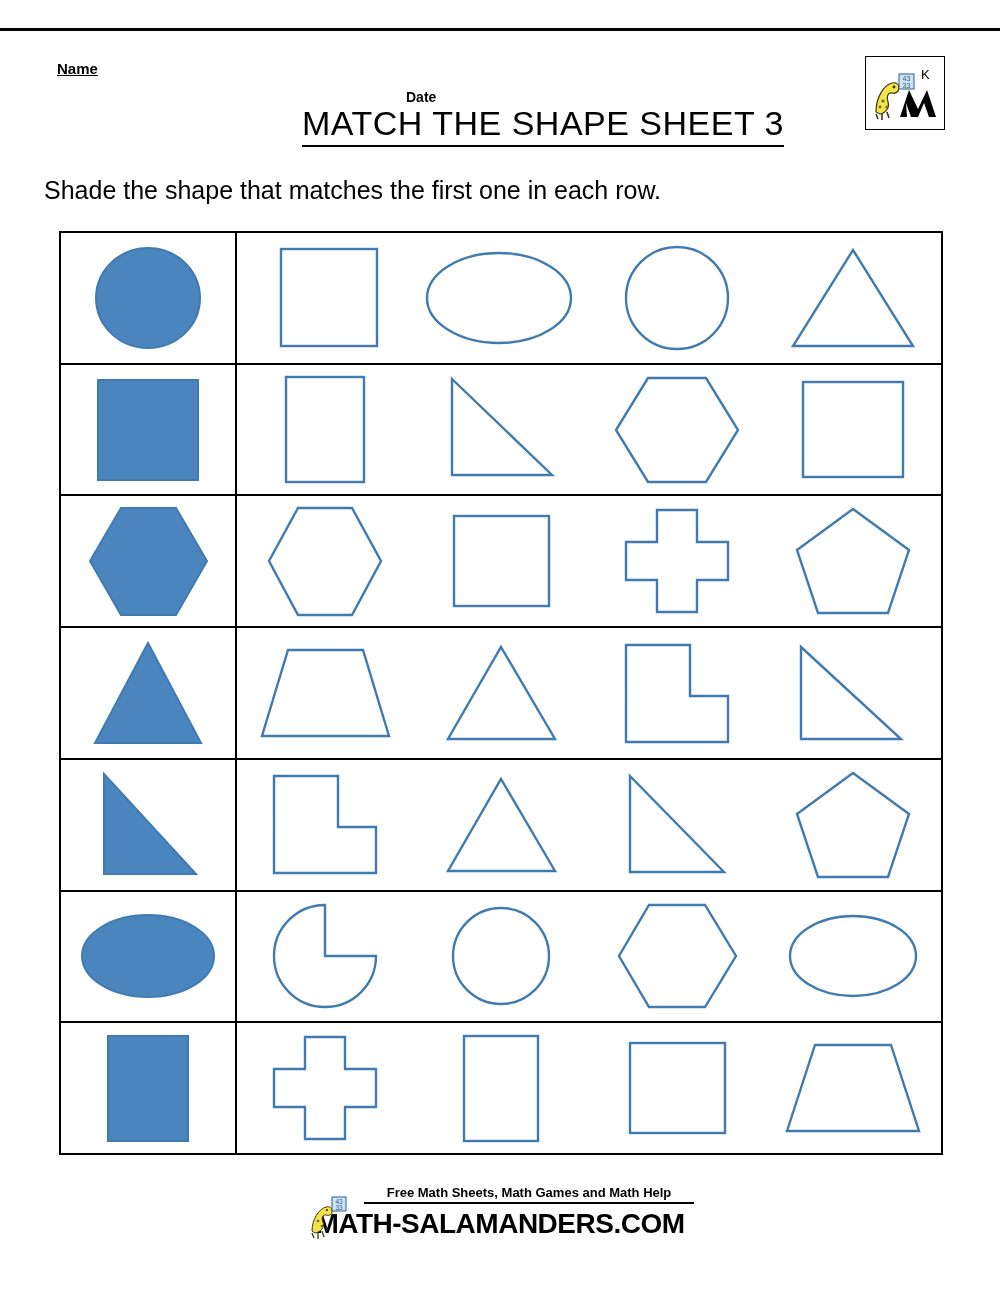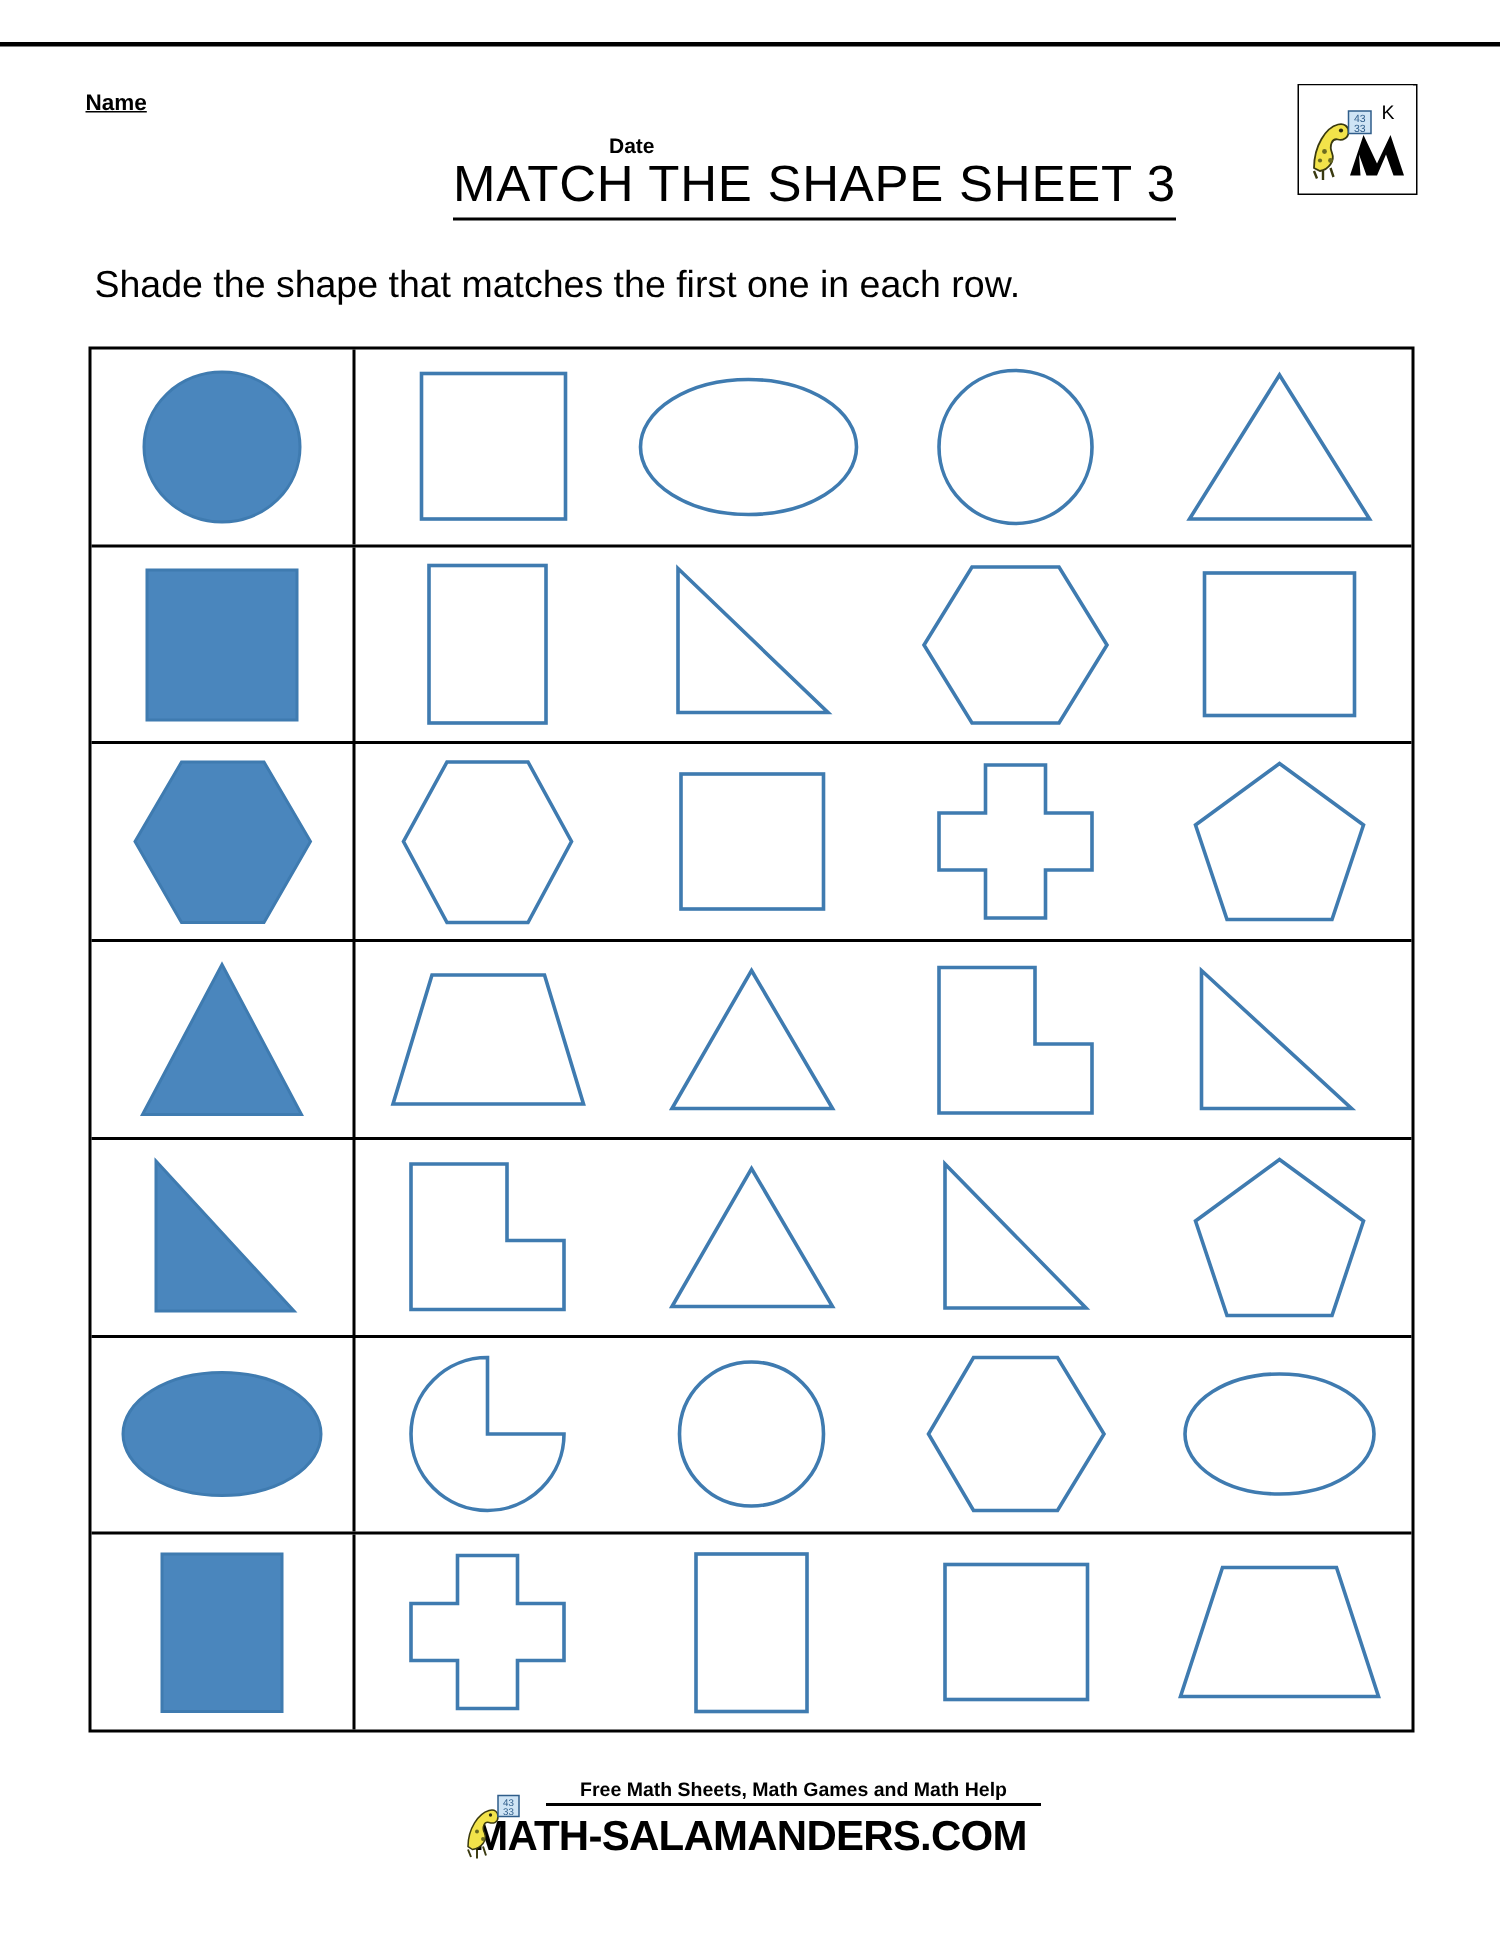--- a/index.html
+++ b/index.html
@@ -58,21 +58,21 @@
     letter-spacing: 0.5px;
     padding-left: 43px;
   }
   .title span {
     border-bottom: 2px solid #000000;
     padding-bottom: 3px;
   }
   .instruction {
     position: absolute;
     top: 176px;
-    left: 63px;
+    left: 44px;
     font-size: 25px;
     text-align: right;
   }
   .grid {
     position: absolute;
     top: 231px;
     left: 59px;
     width: 884px;
     height: 924px;
     border: 2px solid #000000;

